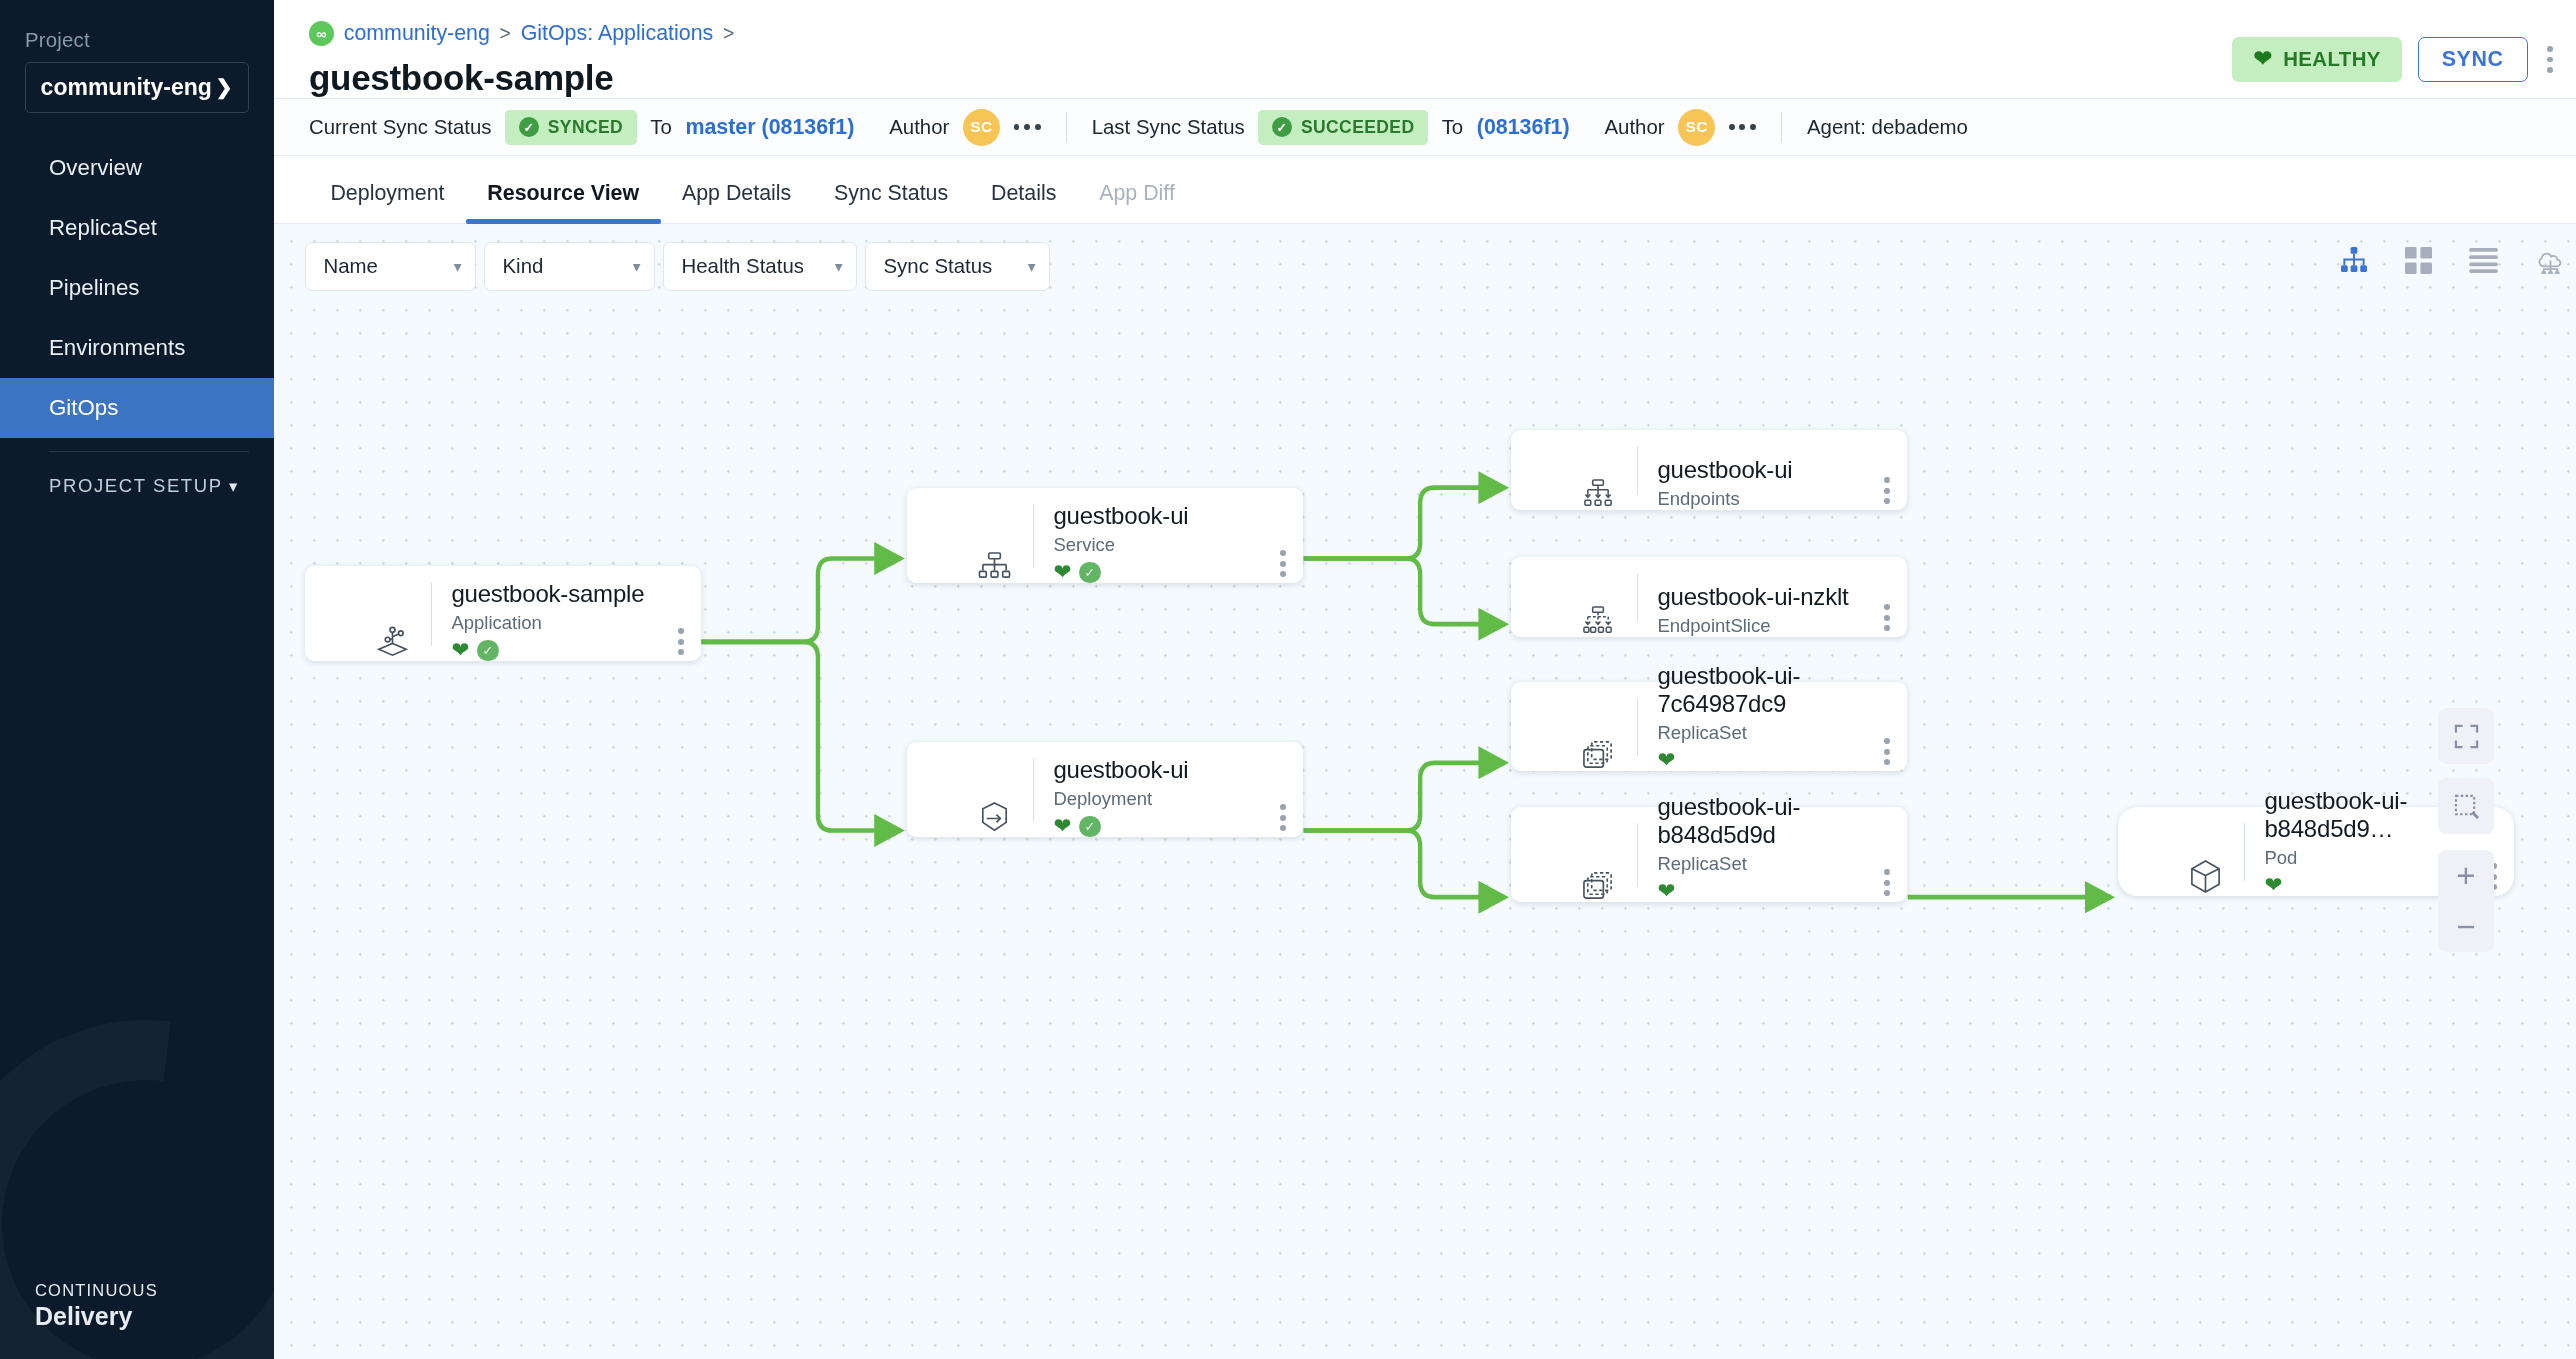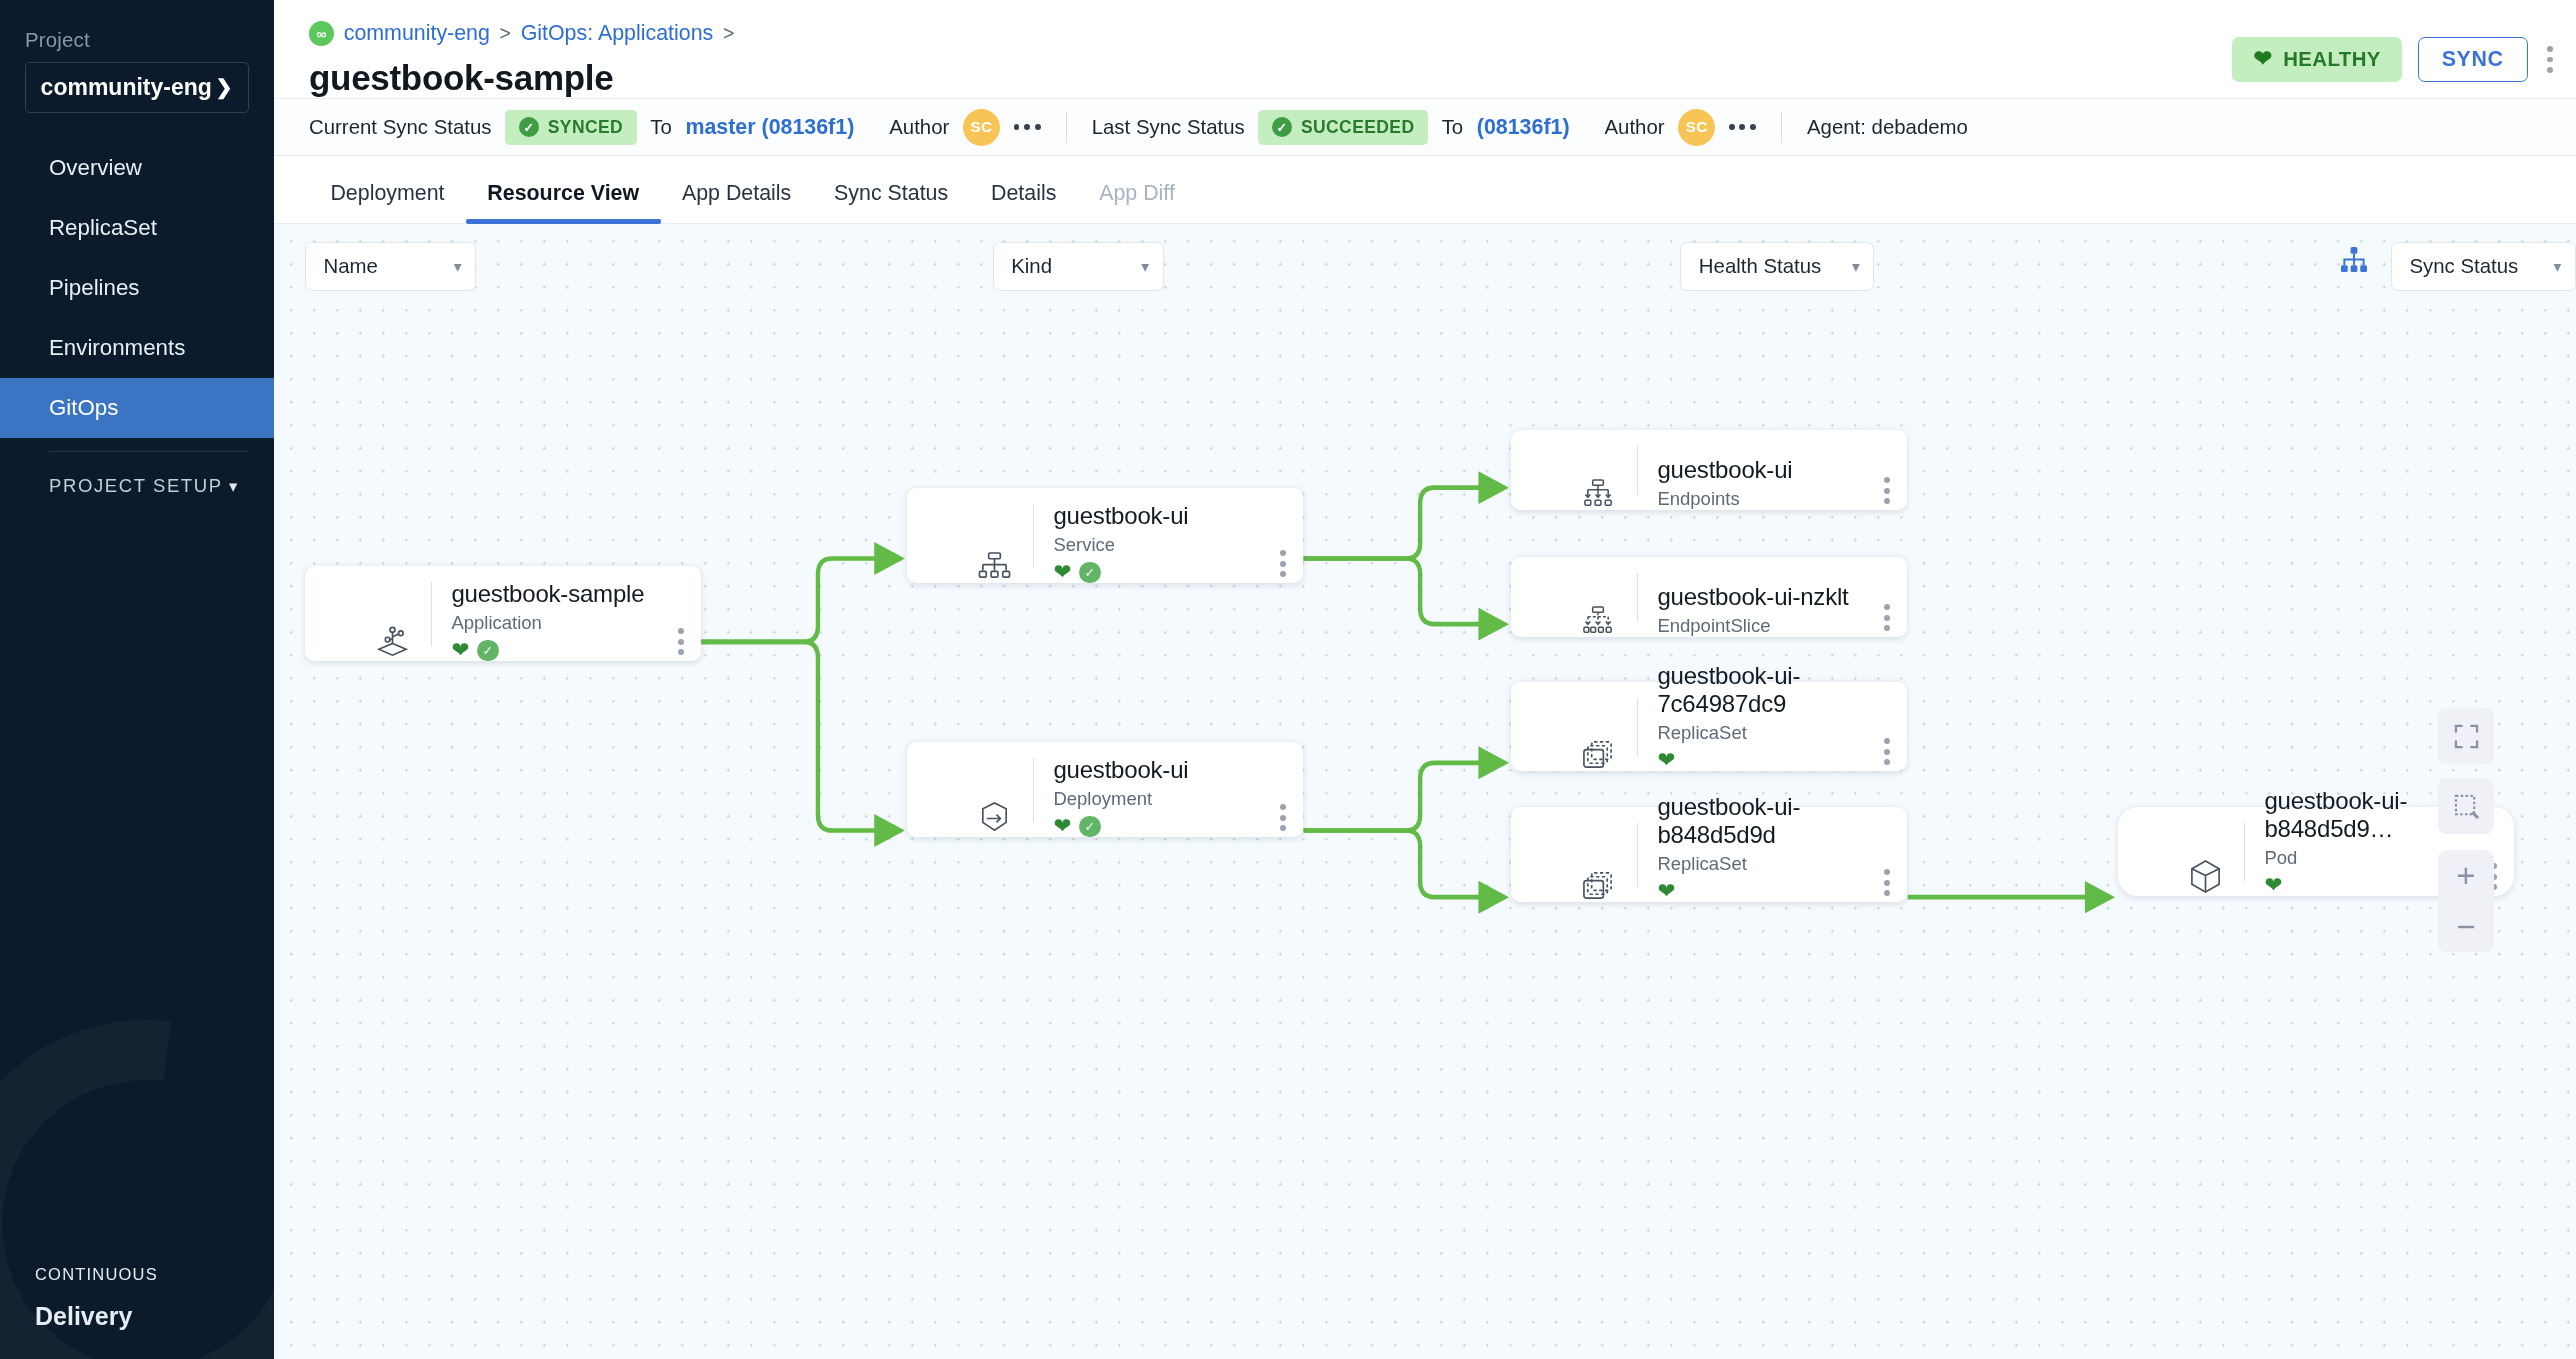--- a/index.html
+++ b/index.html
@@ -50,21 +50,21 @@
   .nav-sep { height: 1px; background: #22384a; margin: 13.6px 25px 0 49px; }
   .nav-section {
     height: 68px; display: flex; align-items: center; justify-content: space-between;
     padding: 0 35px 0 49px; color: #c3ced8; font-size: 18.5px; letter-spacing: 1.6px;
   }
   .nav-section .chev-dn { font-size: 16.5px; color: #e0e6eb; }
   .brand {
     position: absolute; left: 35px; bottom: 29px; color: #e6ecf1;
   }
   .brand .b1 { font-size: 16.5px; letter-spacing: 1.2px; margin-top: 22px; }
-  .brand .b2 { font-size: 25px; font-weight: bold; margin-top: 18px; }
+  .brand .b2 { font-size: 25px; font-weight: bold; margin-top: 2px; }
 
   
   .main { flex: 1; height: 1360px; display: flex; flex-direction: column; background:#fff; position:relative; }
 
   .topbar { position: relative; background:#fff; }
   .breadcrumb {
     display: flex; align-items: center; gap: 9.7px;
     padding: 21.4px 0 0 35px; font-size: 21.4px;
   }
   .bc-logo {
@@ -143,23 +143,22 @@
   
   .canvas {
     flex: 1; position: relative; overflow: hidden;
     background-color: #f4fafd;
     background-image: radial-gradient(#c9d4de 1.4px, transparent 1.4px);
     background-size: 23px 23px;
     background-position: 5.8px 5.8px;
   }
   .toolbar {
     position: absolute; left: 0; top: 0; right: 0; height: 85px;
-    display: flex; align-items: center; padding-left: 31px; gap: 31px;
+    display: flex; align-items: center; padding-left: 31px; gap: 8px;
     z-index: 5;
-    justify-content: space-between;
   }
   .filter {
     height: 49px; min-width: 171px; background: #fff;
     border: 1px solid #dfe6ed; border-radius: 6.8px;
     display: flex; align-items: center; justify-content: space-between;
     padding: 0 13.6px 0 17.5px; font-size: 20.4px; color: #1d2733;
   }
   .filter .fchev { color: #7f8d9b; font-size: 15.5px; margin-left: 17.5px; }
   .view-icons {
     position: absolute; right: 9.7px; top: 23px; display: flex; align-items: center; gap: 37px;

